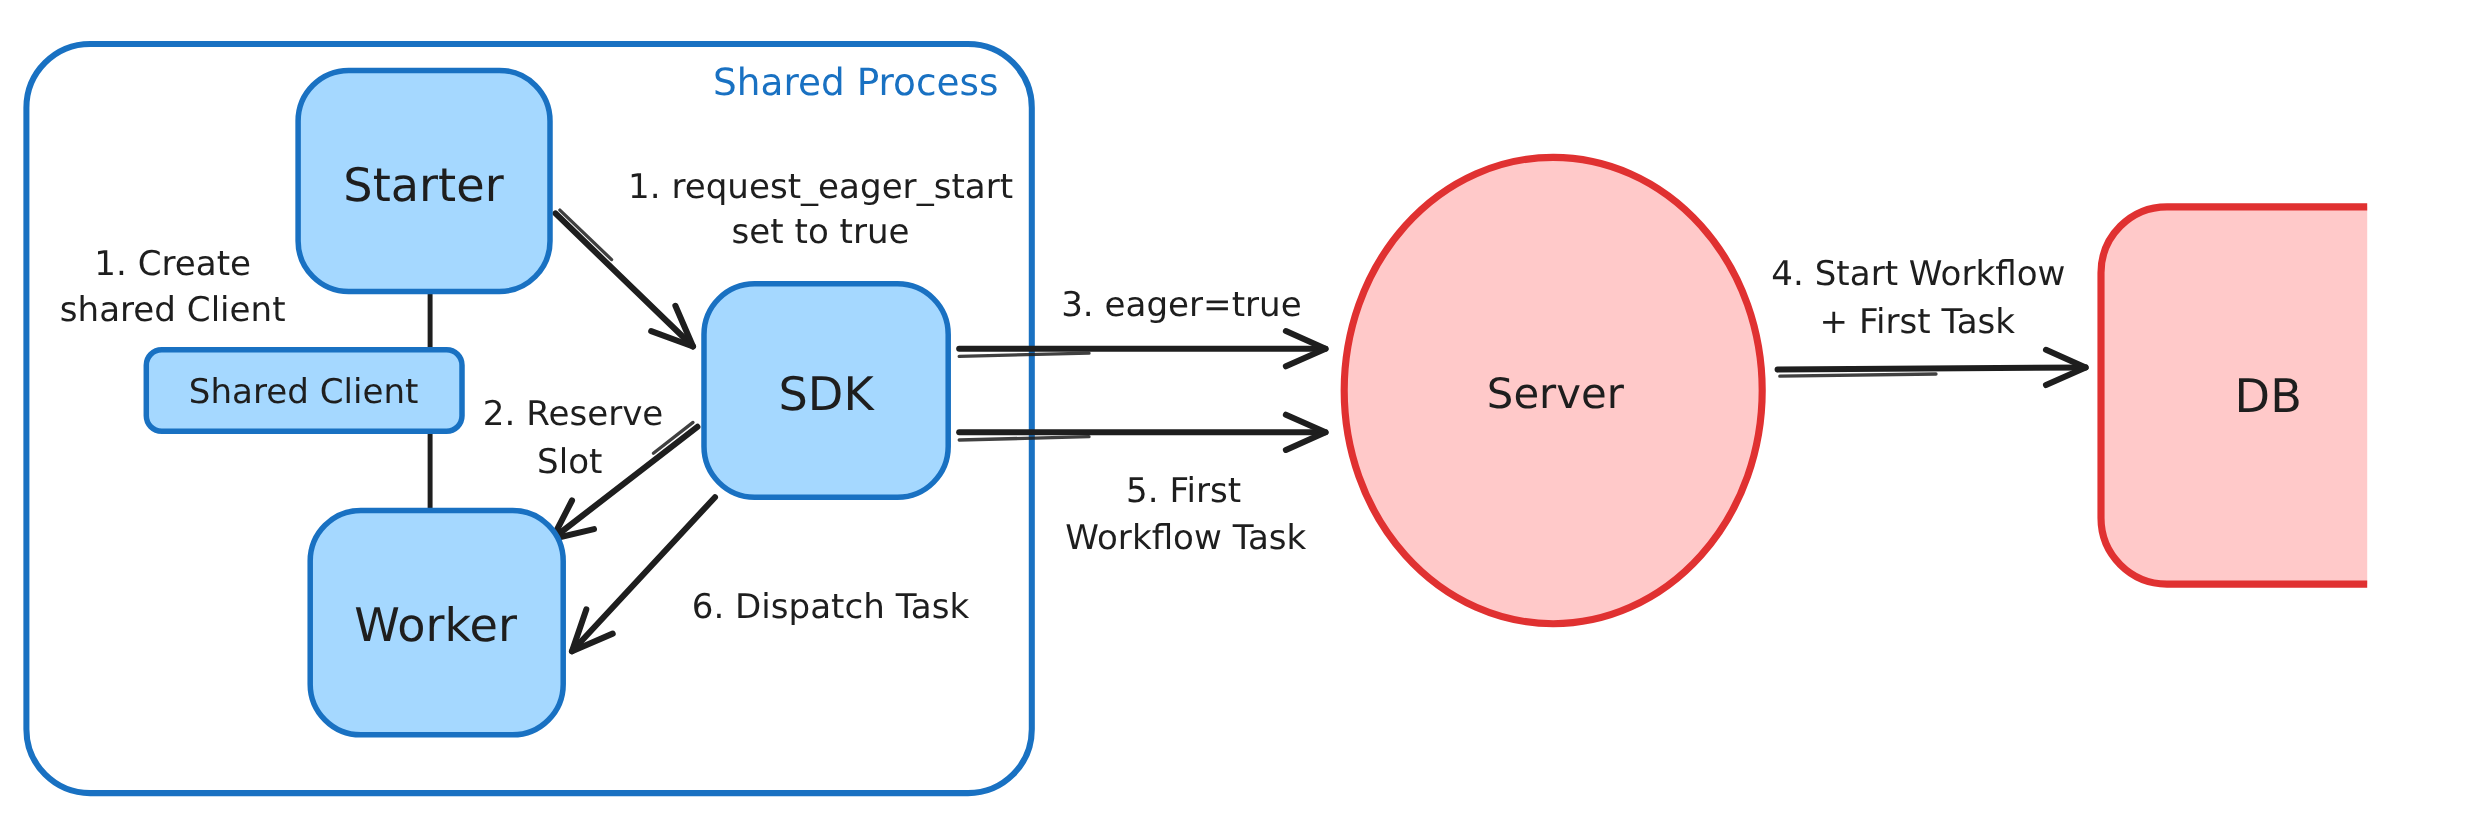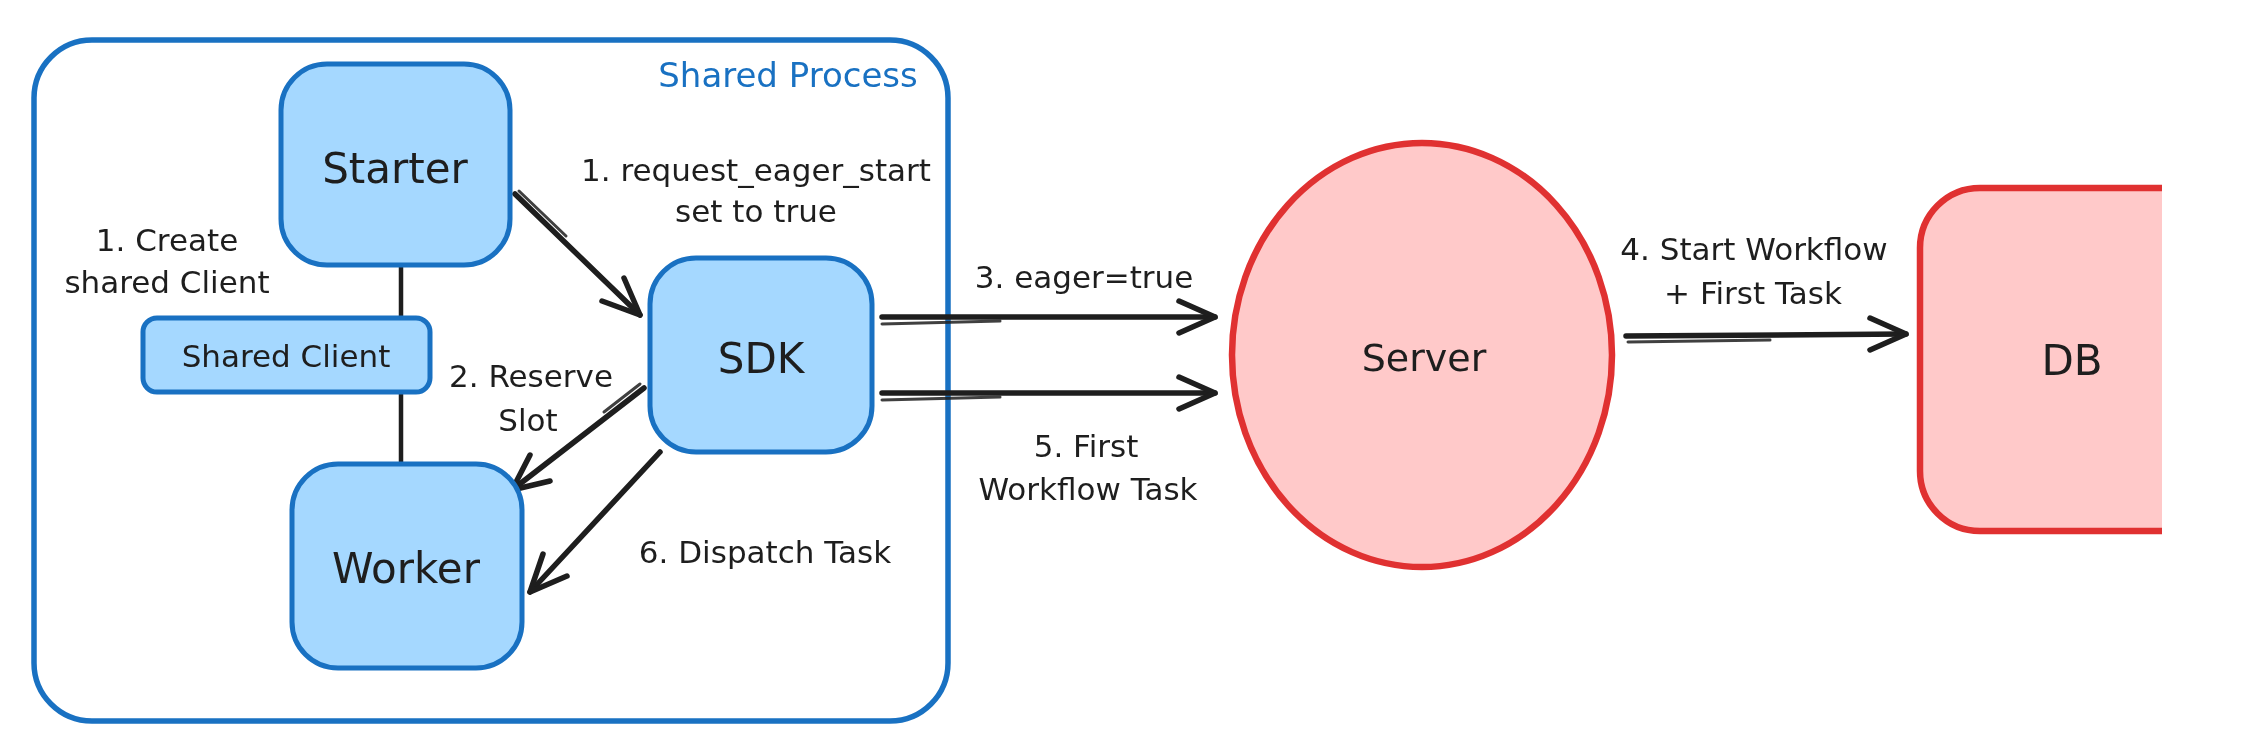--- a/index.html
+++ b/index.html
@@ -4,21 +4,21 @@
 <style>
   :root{
     --blue-stroke:#1971c2;
     --blue-fill:#a5d8ff;
     --red-stroke:#e03131;
     --red-fill:#ffc9c9;
     --ink:#1e1e1e;
     --bg:#ffffff;
   }
   html,body{margin:0;padding:0;background:var(--bg);}
-  .canvas{position:relative;width:2152px;height:754px;background:var(--bg);overflow:hidden;padding-left:10px;}
+  .canvas{position:relative;width:2152px;height:754px;background:var(--bg);overflow:hidden;}
   svg{display:block;font-family:"DejaVu Sans","Liberation Sans",sans-serif;}
   svg text{text-anchor:middle;dominant-baseline:central;fill:var(--ink);}
   .frame{fill:none;stroke:var(--blue-stroke);stroke-width:5.5;}
   .node-blue{fill:var(--blue-fill);stroke:var(--blue-stroke);stroke-width:5;}
   .node-red{fill:var(--red-fill);stroke:var(--red-stroke);stroke-width:6.5;}
   .edge{fill:none;stroke:var(--ink);stroke-width:5.5;stroke-linecap:round;stroke-linejoin:round;}
   .edge-thin{fill:none;stroke:var(--ink);stroke-width:4.5;stroke-linecap:round;}
   .sketch{fill:none;stroke:var(--ink);stroke-width:3;stroke-linecap:round;opacity:.85;}
   .t-frame{font-size:34px;fill:var(--blue-stroke);}
   .t-node{font-size:42px;}

